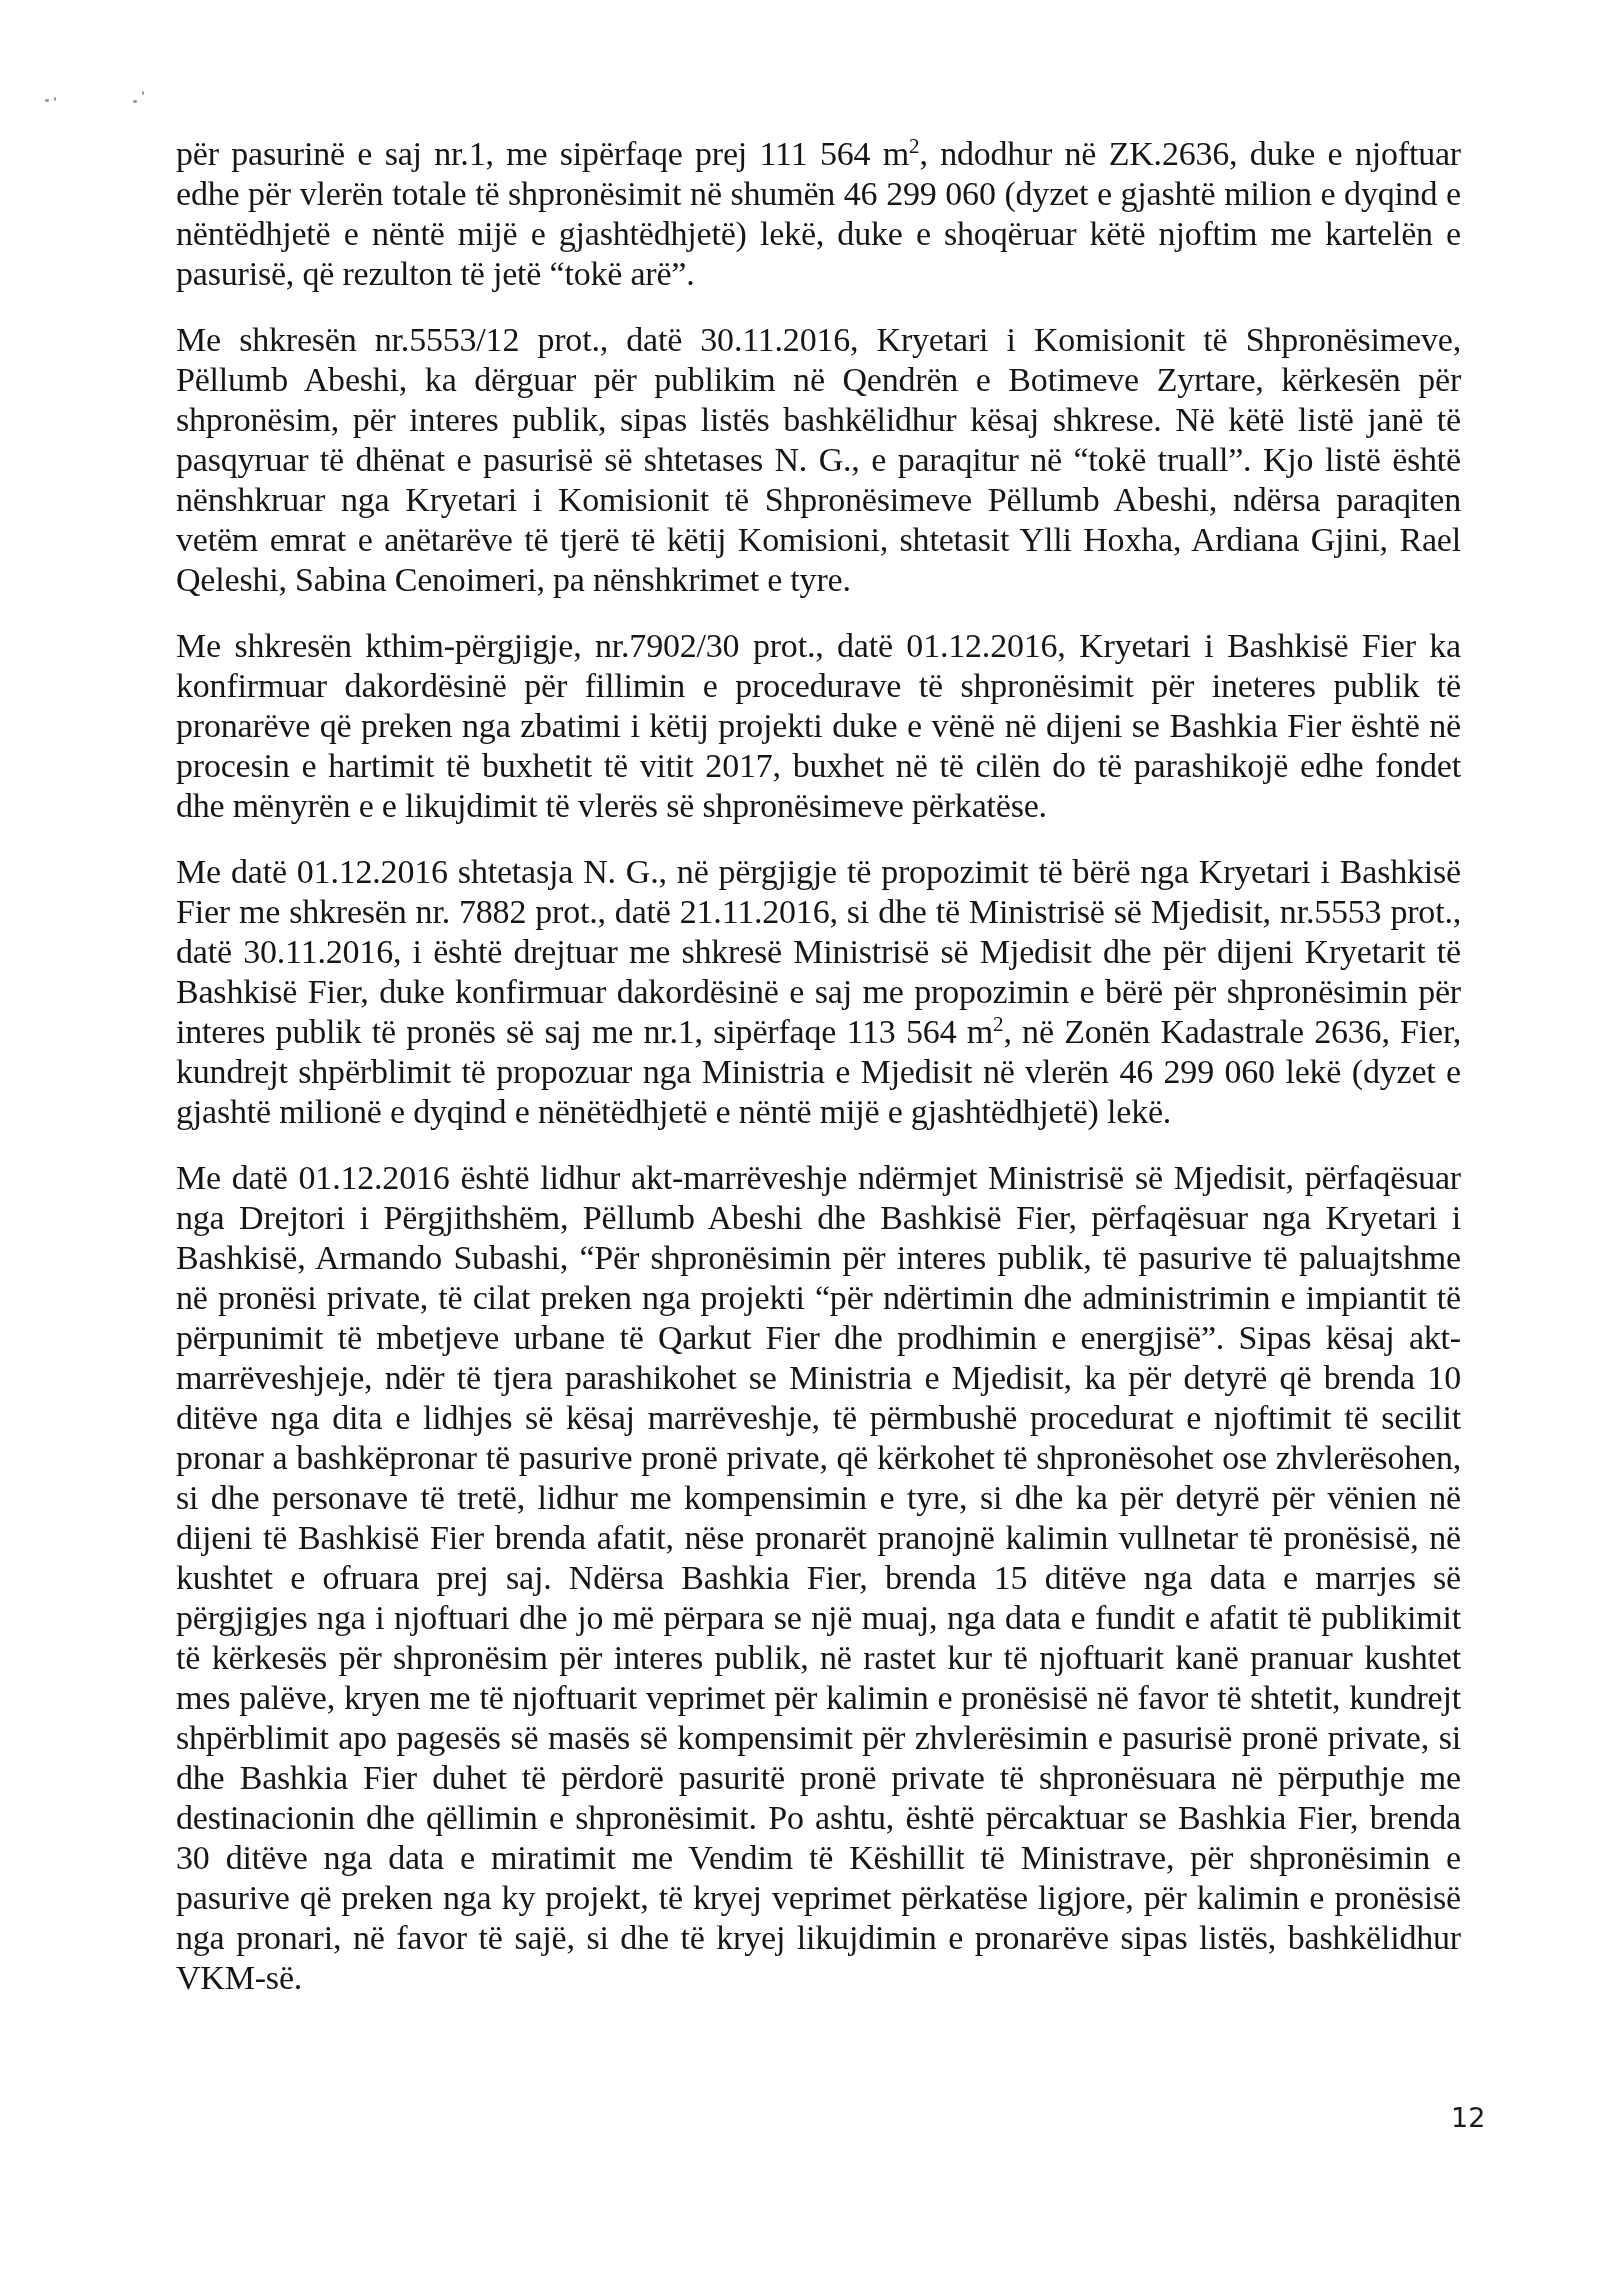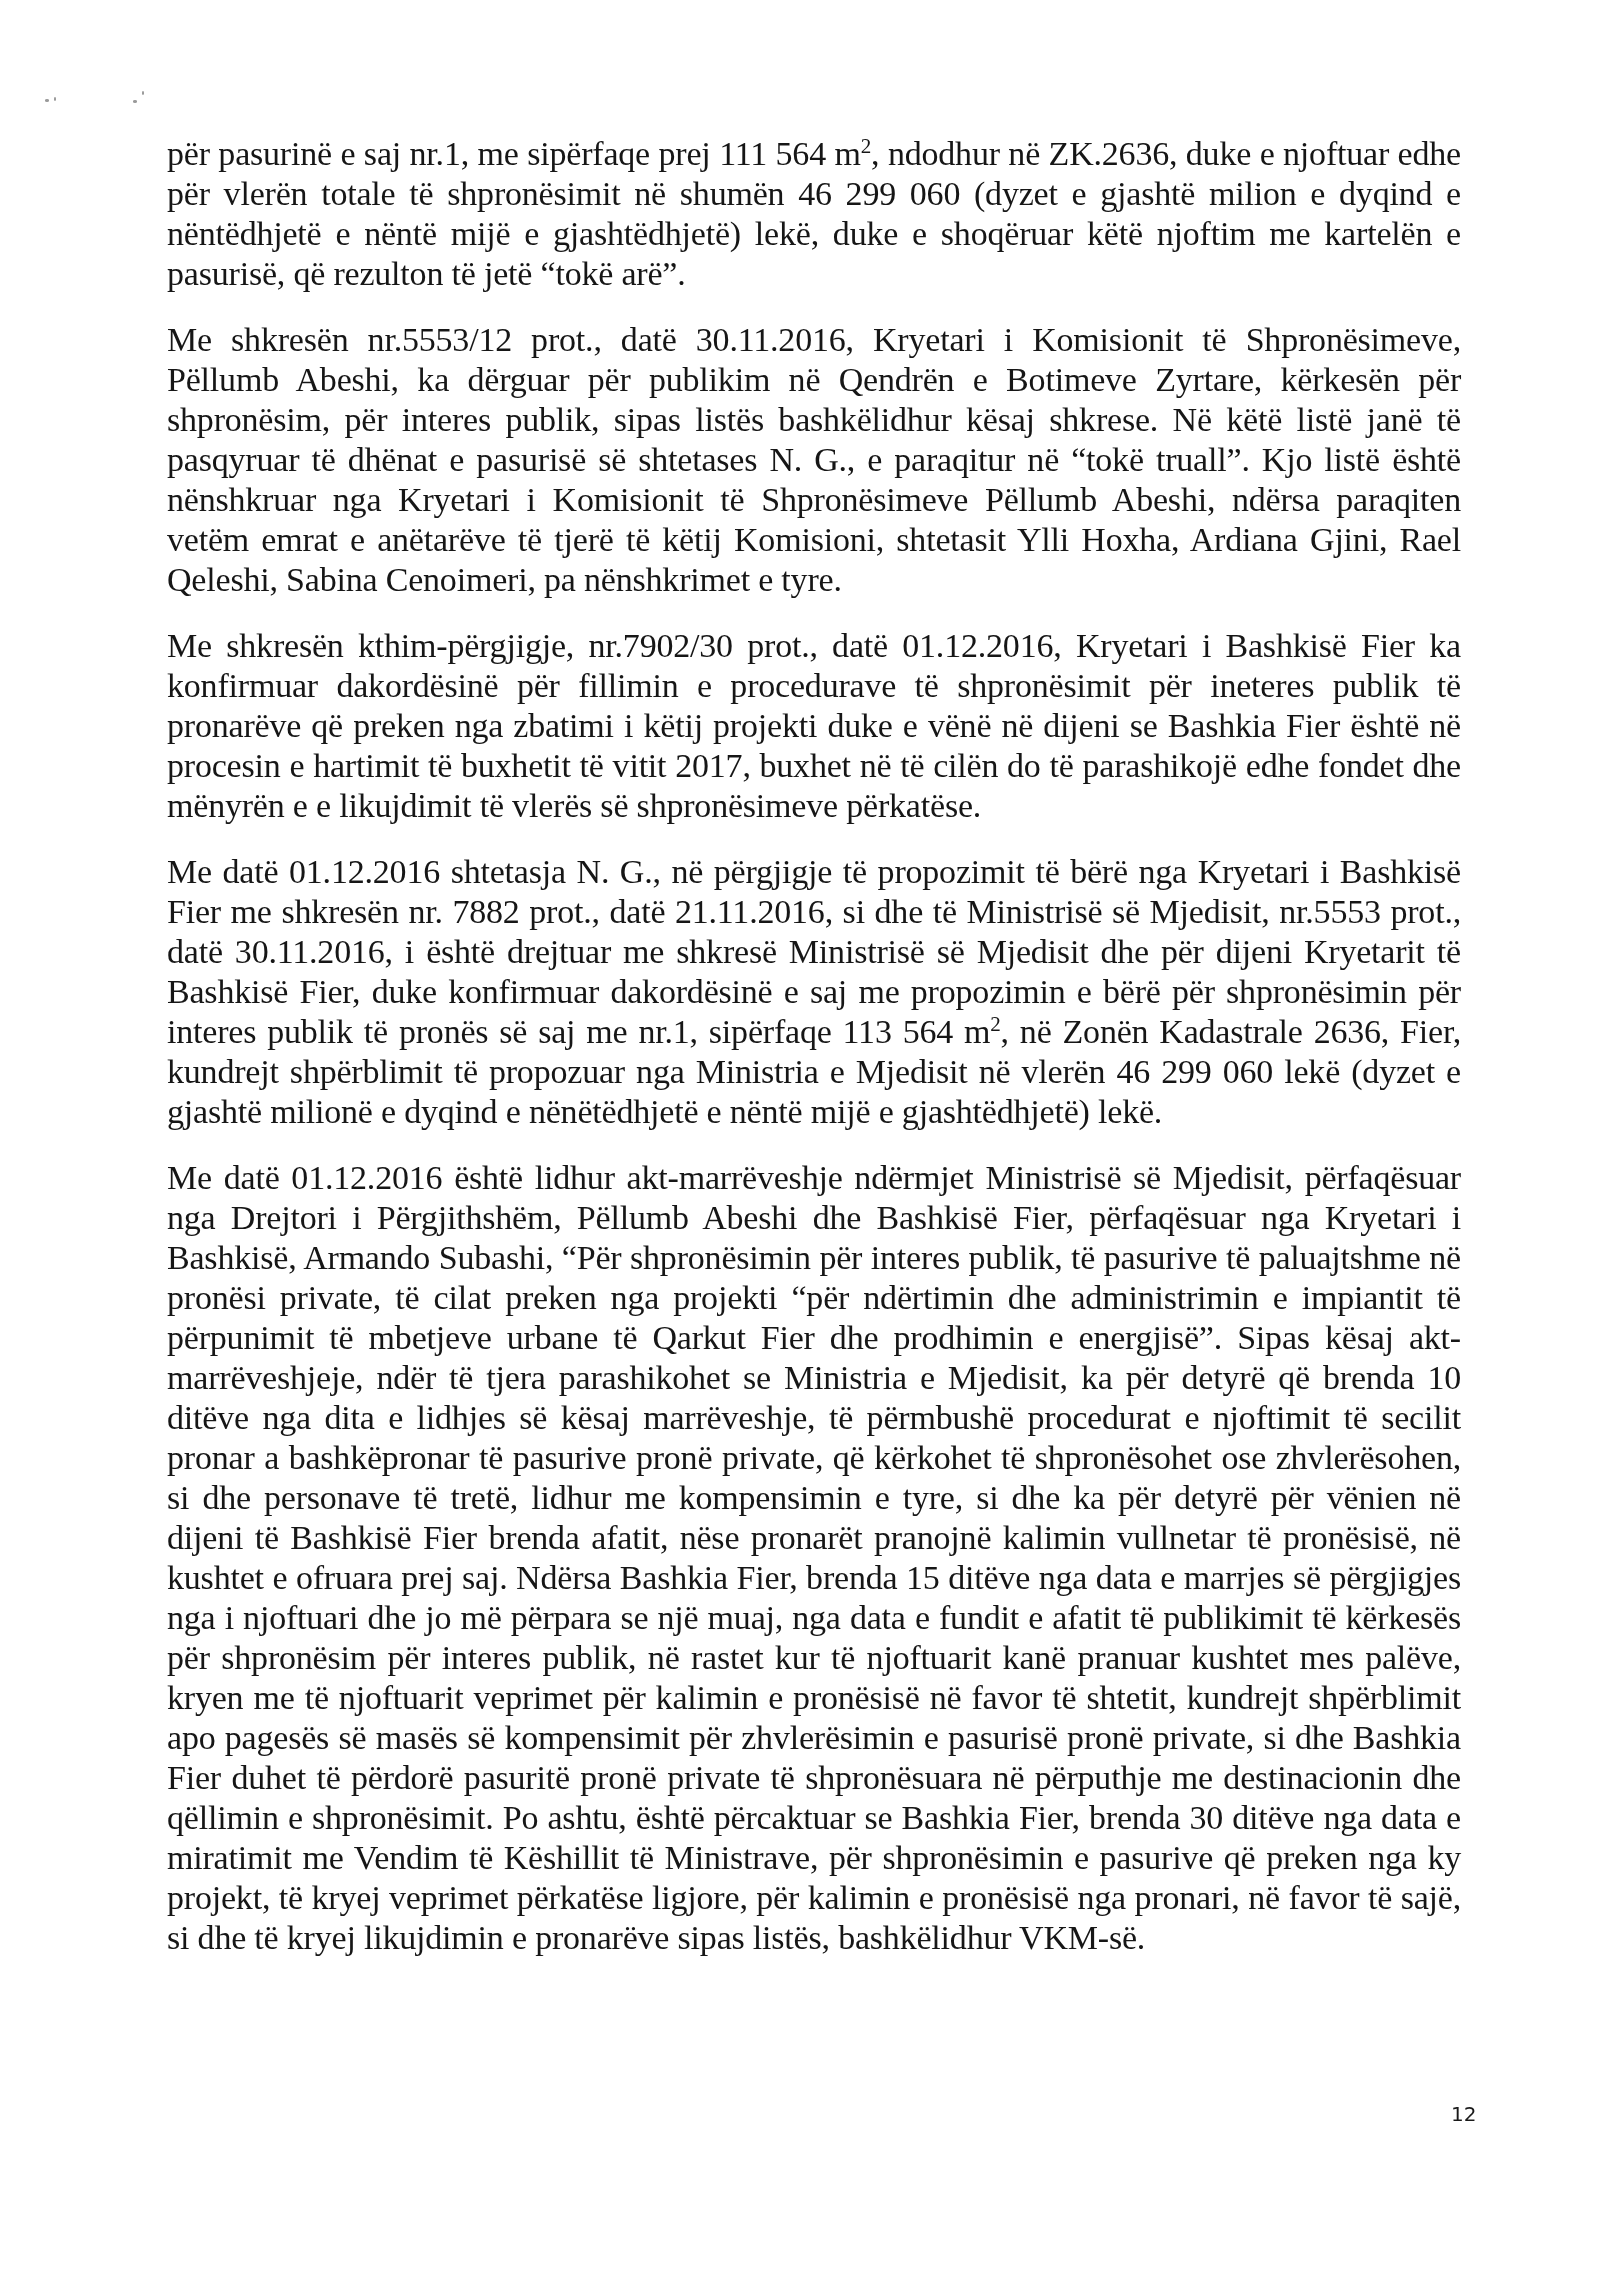--- a/index.html
+++ b/index.html
@@ -32,33 +32,33 @@
       top: 134px;
       width: 1294px;
       font-family: "Liberation Serif", "DejaVu Serif", serif;
       font-size: 34px;
       line-height: 40px;
       text-align: justify;
       text-align-last: left;
       letter-spacing: -0.2px;
     }
     .para {
-      margin: 0 0 26px 0;
+      margin: 0 0 26px 9px;
     }
     .para sup {
       font-size: 62%;
       line-height: 0;
       vertical-align: super;
     }
     .page-number {
       position: absolute;
       left: 1451px;
       top: 2102px;
       font-family: "DejaVu Sans", "Liberation Sans", sans-serif;
-      font-size: 20px;
+      font-size: 27px;
       color: #1a1a1a;
     }
   </style>
 </head>
 <body>
 
 <div class="scan-specks">
   <span class="speck" style="left:45px;top:99px;width:3.6px;height:2.7px;"></span>
   <span class="speck" style="left:54px;top:97px;width:1.8px;height:3.6px;"></span>
   <span class="speck" style="left:133px;top:100px;width:3.6px;height:2.7px;"></span>

